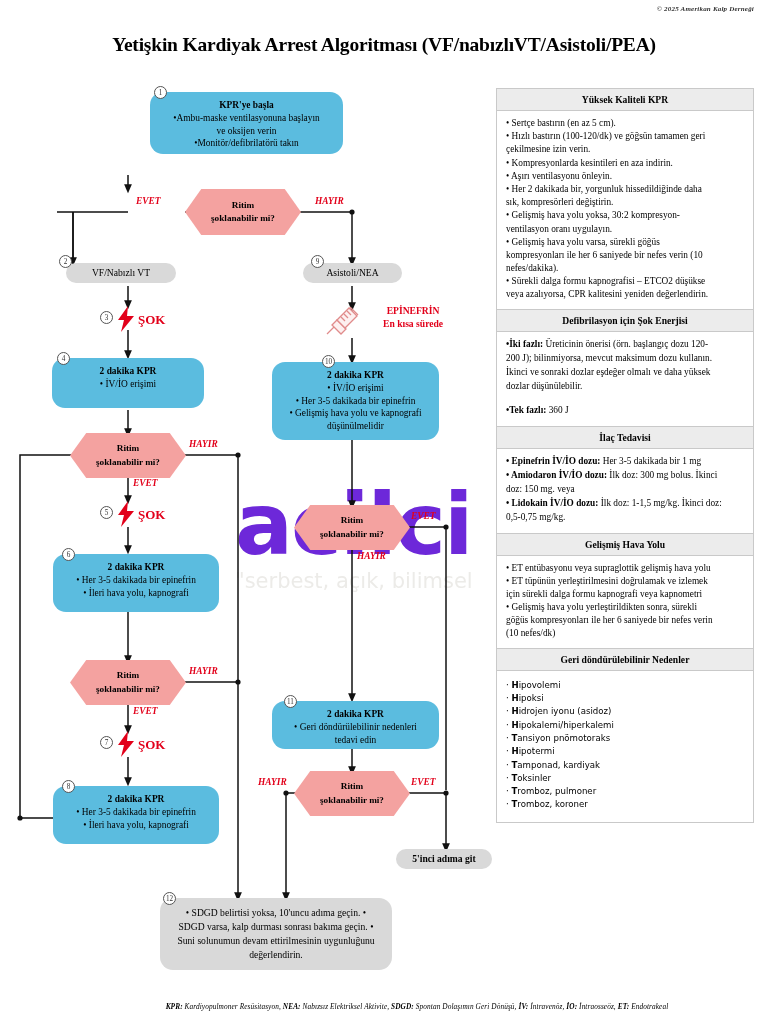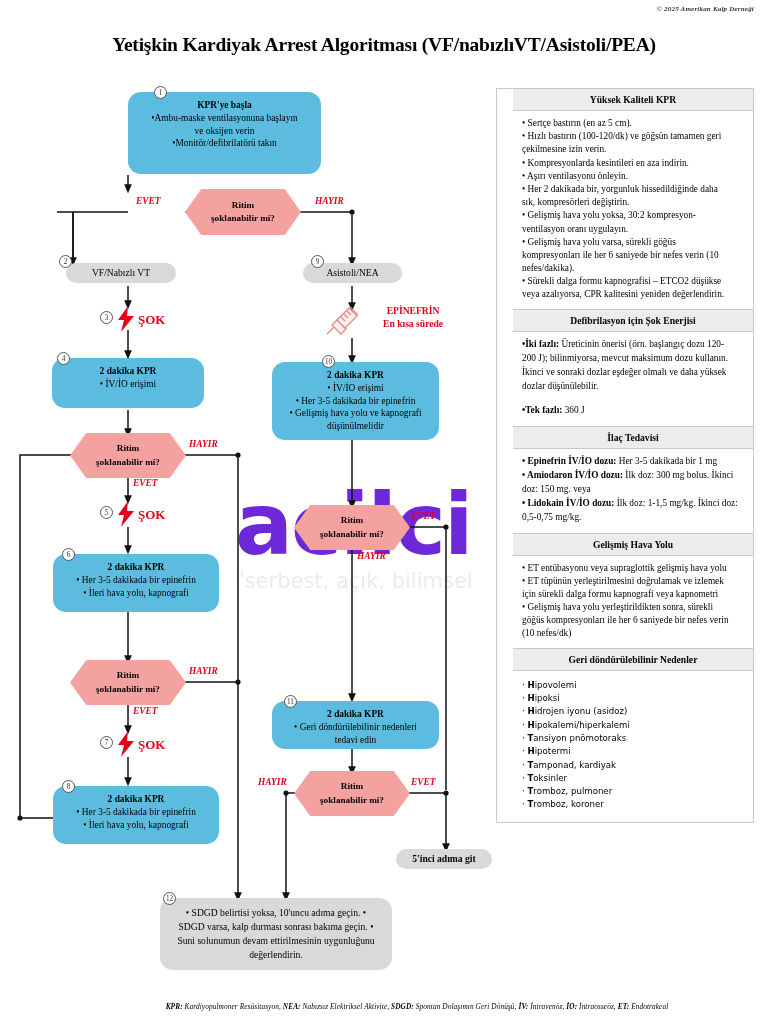--- a/index.html
+++ b/index.html
@@ -120,21 +120,20 @@
   .bolt { position: absolute; z-index: 5; }
   .syringe { position: absolute; z-index: 5; }
 
   
   #side {
     position: absolute; left: 496px; top: 88px;
     width: 258px;
     z-index: 3;
     border: 1px solid #c9c9c9;
     background: #fff;
-    padding-left: 16px;
   }
   .panel-head {
     background: #ececec;
     border-bottom: 1px solid #c9c9c9;
     border-top: 1px solid #c9c9c9;
     text-align: center;
     font-weight: 700; font-size: 9.6px;
     padding: 5px 4px;
   }
   #side > .panel-head:first-child { border-top: none; }
@@ -250,21 +249,21 @@
       <path d="M295,793 L286,793"></path>
       <circle cx="286" cy="793" r="2.6" fill="#111" stroke="none"></circle>
       <path d="M286,793 L286,886"></path>
       <line x1="286" y1="886" x2="286" y2="897" marker-end="url(#arw)"></line>
     </g>
   </svg>
 
   <div id="flow">
 
     <div class="stepnum" style="left:154px; top:86px;">1</div>
-    <div class="node rbox" style="left:128px; top:92px; width:193px; height:82px;">
+    <div class="node rbox" style="left:150px; top:92px; width:193px; height:62px;">
       <span class="hd">KPR'ye başla</span>
       <span class="li">•Ambu-maske ventilasyonuna başlayın</span>
       <span class="li">ve oksijen verin</span>
       <span class="li">•Monitör/defibrilatörü takın</span>
     </div>
 
     <div class="node hex" style="left:185px; top:189px; width:116px; height:46px;">
       <span>Ritim</span>
       <span>şoklanabilir mi?</span>
     </div>

